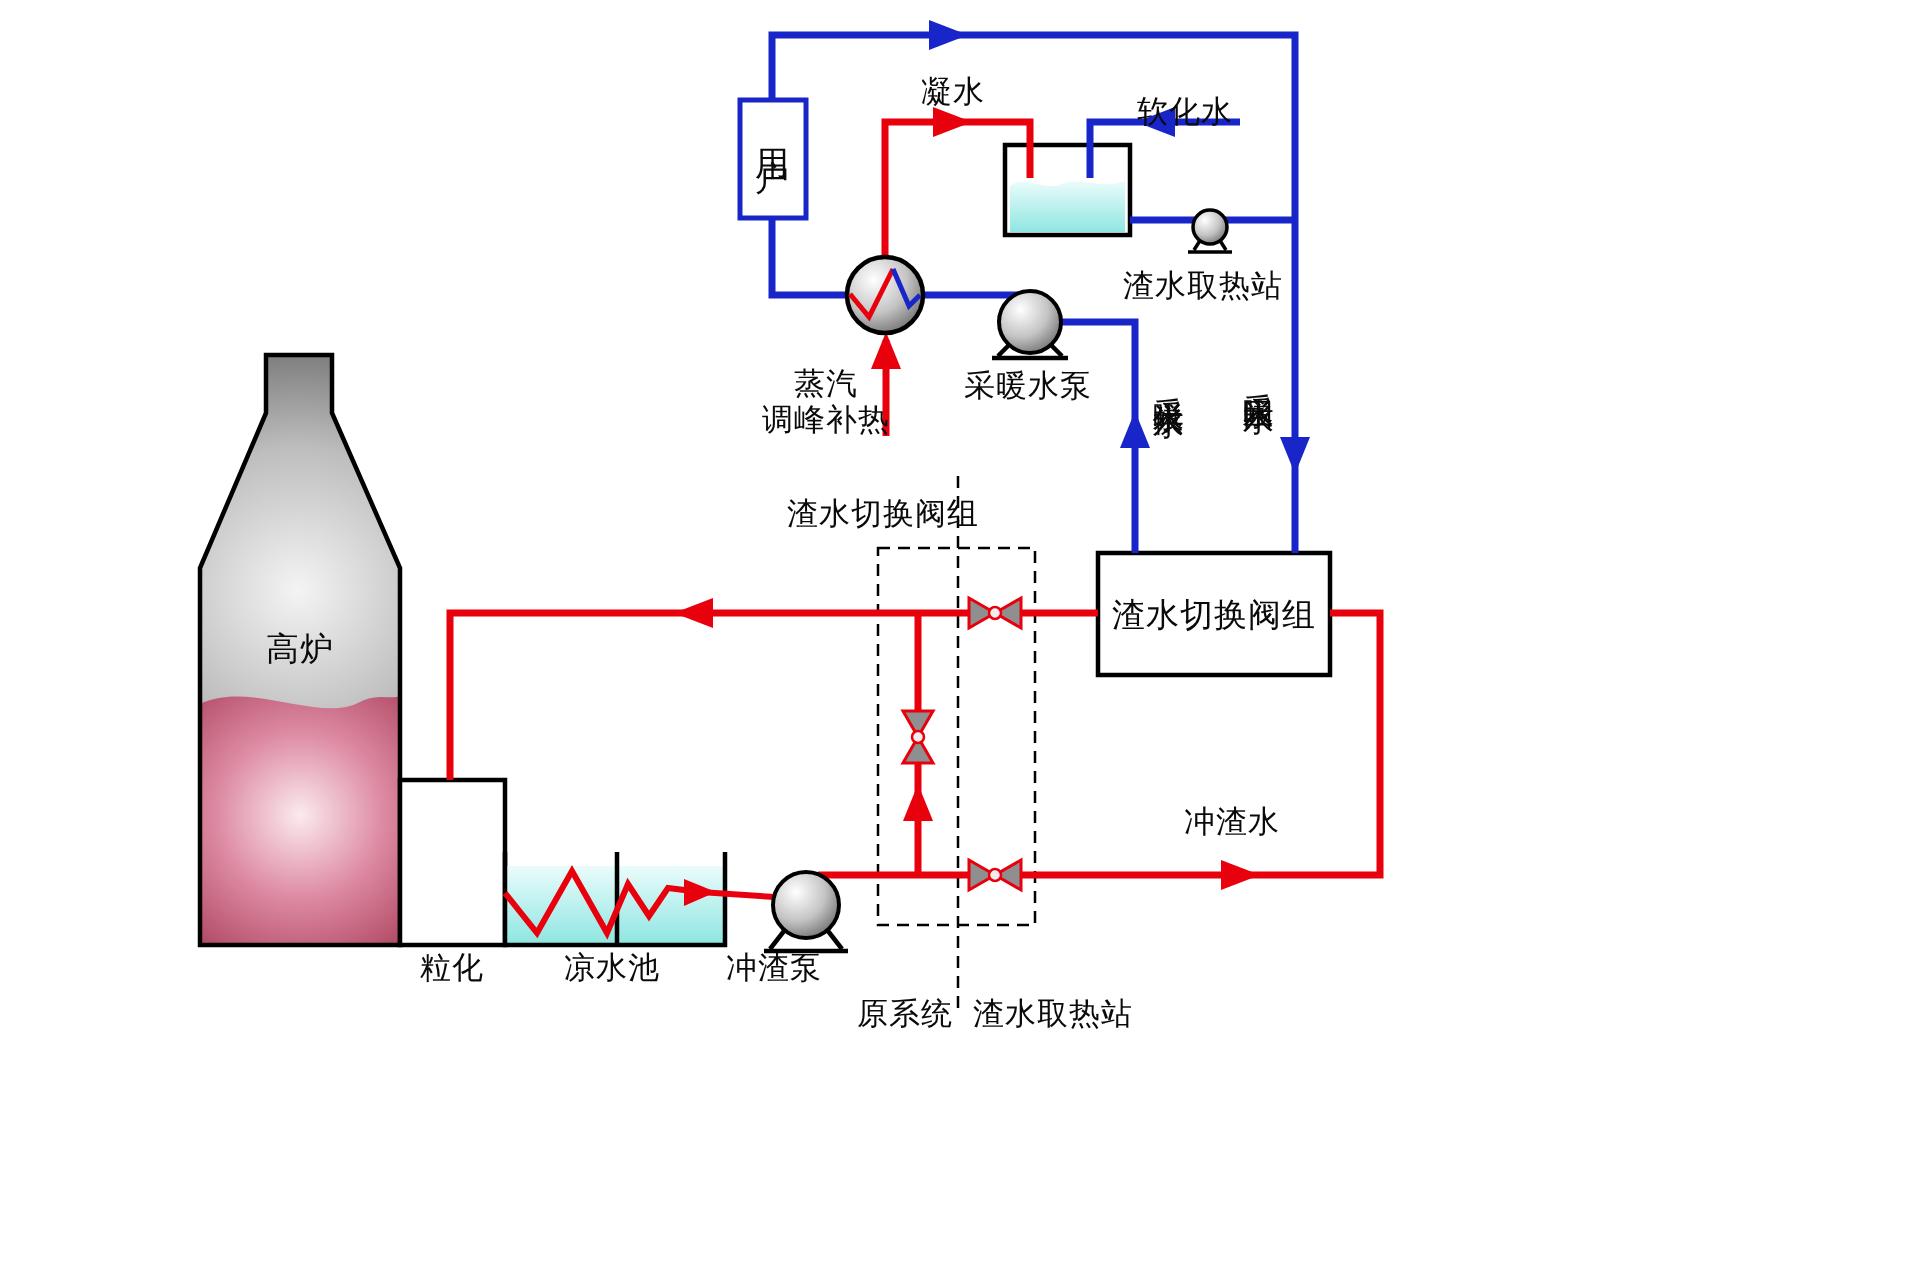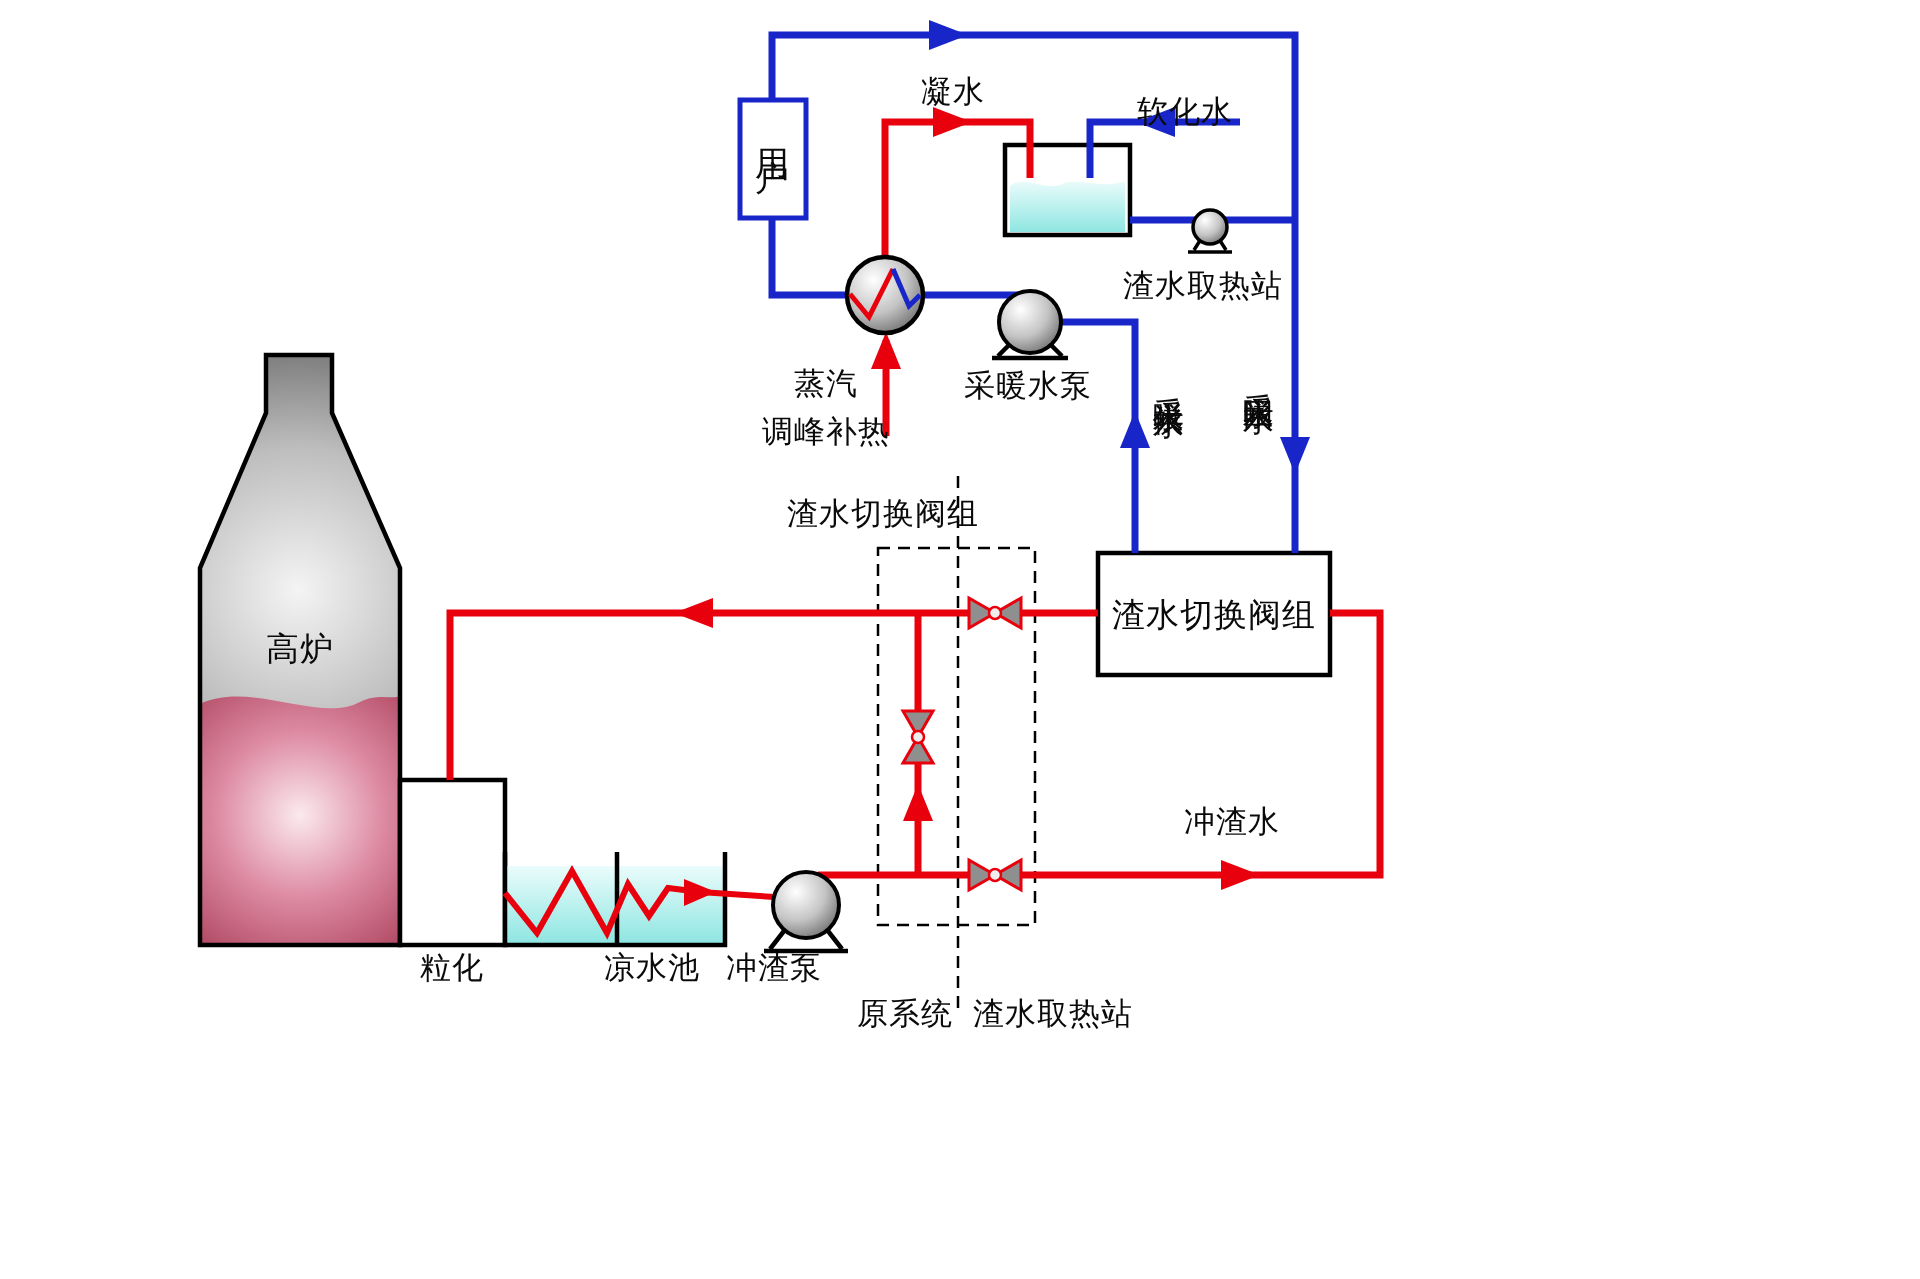--- a/index.html
+++ b/index.html
@@ -137,30 +137,30 @@
     <circle cx="1030" cy="322" r="31" fill="url(#gPump)" stroke="#000" stroke-width="4"></circle>
   </g>
   <g>
     <path d="M1201,239 L1194,250 M1219,239 L1226,250 M1188,252 L1232,252" fill="none" stroke="#000" stroke-width="3.5"></path>
     <circle cx="1210" cy="227" r="17" fill="url(#gPump)" stroke="#000" stroke-width="3.5"></circle>
   </g>
 </svg>
 
 <div class="lbl big" style="left:300px;top:630px;">高炉</div>
 <div class="lbl" style="left:452px;top:950px;">粒化</div>
-<div class="lbl" style="left:612px;top:950px;margin-left:40px;">凉水池</div>
+<div class="lbl" style="left:612px;top:950px;">凉水池</div>
 <div class="lbl" style="left:774px;top:950px;">冲渣泵</div>
 <div class="lbl" style="left:848px;top:496px;margin-left:35px;">渣水切换阀组</div>
 <div class="lbl big" style="left:1214px;top:596px;">渣水切换阀组</div>
 <div class="lbl" style="left:1232px;top:804px;">冲渣水</div>
 <div class="lbl" style="left:905px;top:996px;">原系统</div>
 <div class="lbl" style="left:1053px;top:996px;">渣水取热站</div>
 <div class="lbl vert user" style="left:772px;top:122px;">用户</div>
 <div class="lbl" style="left:953px;top:74px;">凝水</div>
 <div class="lbl" style="left:1185px;top:74px;margin-top:20px;">软化水</div>
 <div class="lbl" style="left:1203px;top:268px;">渣水取热站</div>
 <div class="lbl" style="left:1028px;top:368px;">采暖水泵</div>
 <div class="lbl" style="left:826px;top:366px;">蒸汽</div>
-<div class="lbl" style="left:826px;top:414px;">调峰补热</div>
+<div class="lbl" style="left:826px;top:402px;">调峰补热</div>
 <div class="lbl vert" style="left:1168px;top:372px;">采暖水供水</div>
 <div class="lbl vert" style="left:1258px;top:368px;">采暖水回水</div>
 
 </div>
 
 </body></html>

